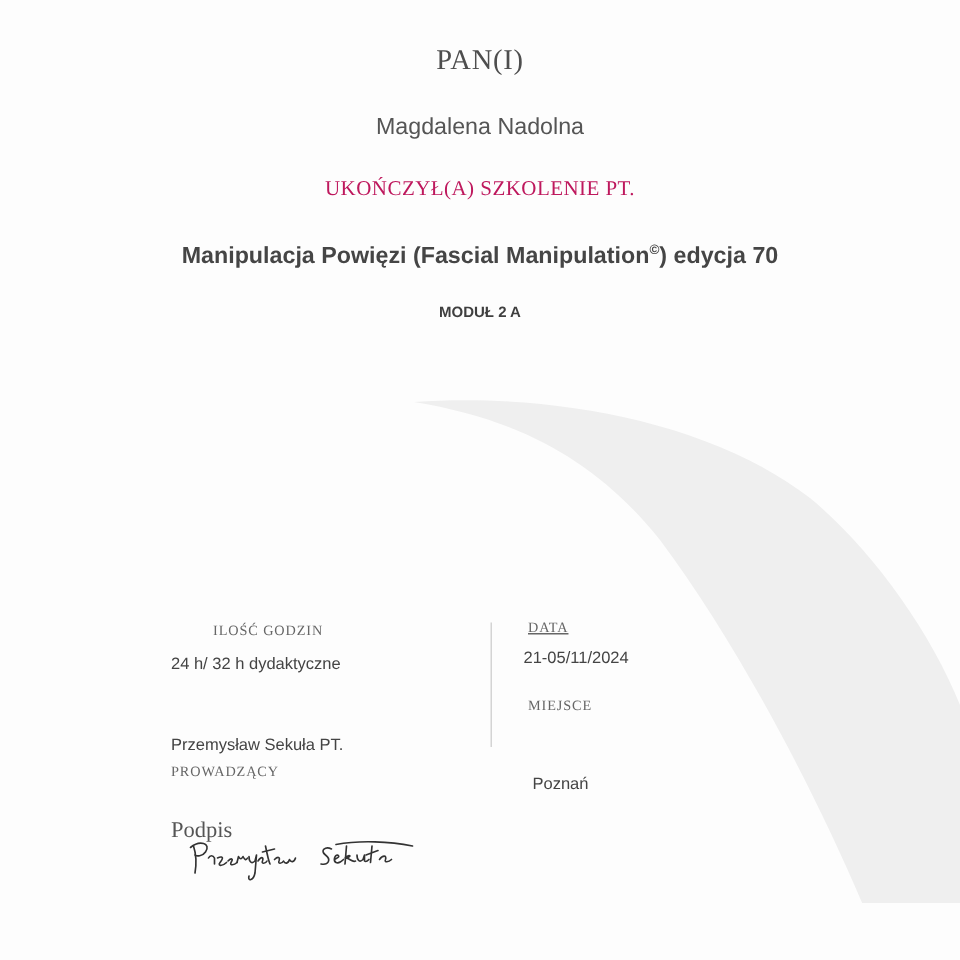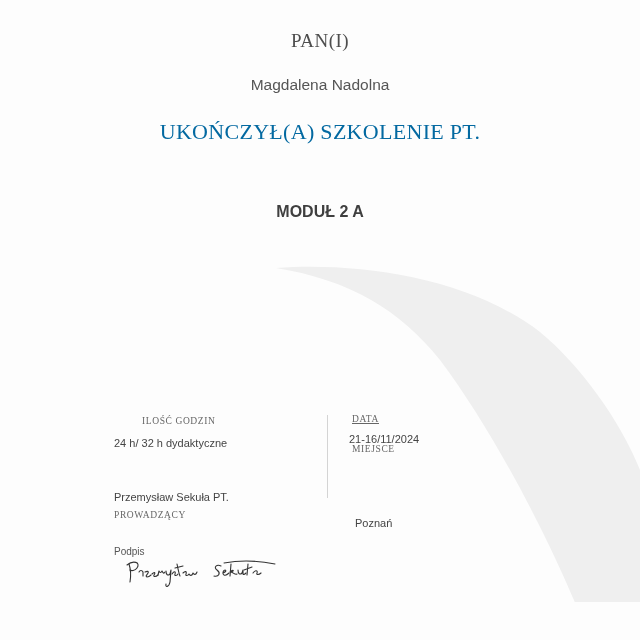--- a/index.html
+++ b/index.html
@@ -41,37 +41,37 @@
       color: #4e4e4e;
       letter-spacing: 0.5px;
     }
     .name {
       top: 76px;
       font-size: 15.5px;
       color: #555;
     }
     .completed {
       top: 119px;
-      font-size: 22px;
-      color: #0369a1;
+      font-size: 14px;
+      color: #be185d;
       letter-spacing: 0.3px;
     }
     .course {
       top: 161px;
       font-size: 15.5px;
       font-weight: bold;
       color: #454545;
     }
     .course sup {
       font-size: 9px;
       vertical-align: 6px;
     }
     .module {
       top: 203px;
-      font-size: 16px;
+      font-size: 10px;
       font-weight: bold;
       color: #3f3f3f;
     }
     .code {
       top: 237px;
       font-size: 10px;
       color: #555;
     }
     .label {
       position: absolute;
@@ -91,22 +91,22 @@
       left: 327px;
       top: 415px;
       width: 1px;
       height: 83px;
       background: #d4d4d4;
     }
     .podpis {
       position: absolute;
       left: 114px;
       top: 546px;
-      font-family: Liberation Sans, sans-serif;
-      font-size: 10px;
+      font-family: Liberation Serif, serif;
+      font-size: 15px;
       color: #555;
     }
     .signature {
       position: absolute;
       left: 125px;
       top: 556px;
       width: 170px;
       height: 36px;
     }
   </style>
@@ -121,32 +121,33 @@
              C 580 365, 620 420, 640 470
              L 640 640
              L 590 640
              C 560 560, 500 440, 440 360
              C 400 310, 350 280, 276 268 Z" fill="#efefef"></path>
   </svg>
 
   <div class="center serif pan">PAN(I)</div>
   <div class="center sans name">Magdalena Nadolna</div>
   <div class="center serif completed">UKOŃCZYŁ(A) SZKOLENIE PT.</div>
+  <div class="center sans course"><span>Manipulacja Powięzi (Fascial Manipulation</span><sup>©</sup><span>) edycja 70</span></div>
   <div class="center sans module">MODUŁ 2 A</div>
 
   <div class="label" style="left:114px; top:416px;margin-left:28px;">ILOŚĆ GODZIN</div>
   <div class="value" style="left:114px; top:437px;">24 h/ 32 h dydaktyczne</div>
   <div class="label" style="left:114px; top:462px;margin-top:48px;">PROWADZĄCY</div>
   <div class="value" style="left:114px; top:491px;">Przemysław Sekuła PT.</div>
 
   <div class="divider"></div>
 
   <div class="label" style="left:352px; top:414px;text-decoration:underline;">DATA</div>
-  <div class="value" style="left:349px; top:433px;">21-16/11/2024</div>
-  <div class="label" style="left:352px; top:444px;">MIEJSCE</div>
+  <div class="value" style="left:349px; top:433px;">21-05/11/2024</div>
+  <div class="label" style="left:352px; top:466px;">MIEJSCE</div>
   <div class="value" style="left:355px; top:517px;text-align:center;">Poznań</div>
 
   <div class="podpis">Podpis</div>
   <svg class="signature" viewBox="0 0 170 36" xmlns="http://www.w3.org/2000/svg">
     <g fill="none" stroke="#333" stroke-width="1.1" stroke-linecap="round" stroke-linejoin="round">
 
       <path d="M4 8 C6 14, 6 20, 5 26"></path>
       <path d="M2 9 C8 4, 16 6, 12 12 C10 15, 6 15, 5 14"></path>
       <path d="M14 16 C15 14, 17 14, 18 16 L18 20"></path>
       <path d="M20 16 C22 15, 24 15, 23 17 C22 19, 20 20, 22 21 C24 21, 25 20, 26 19"></path>

